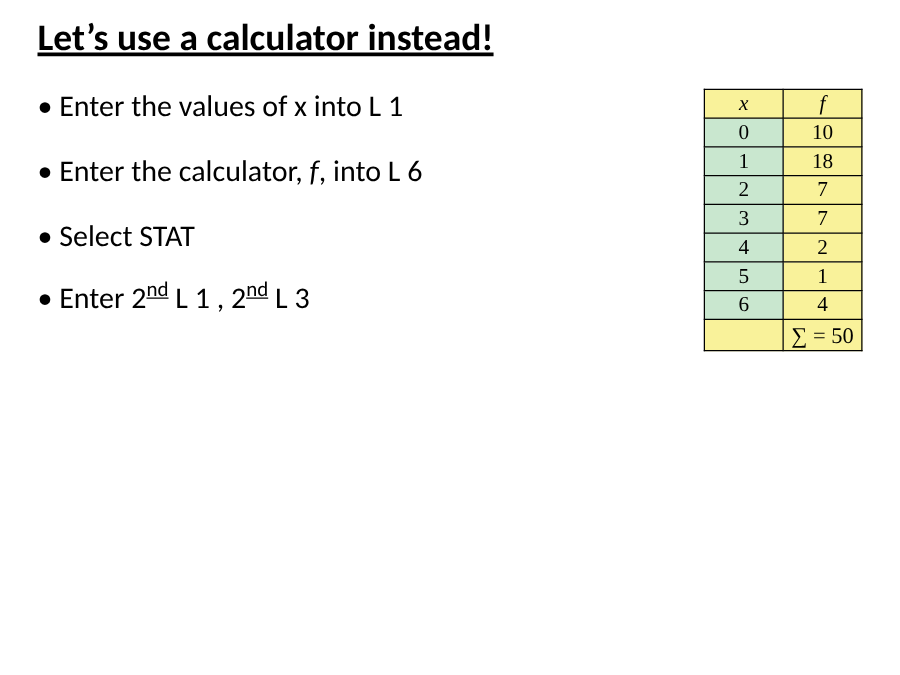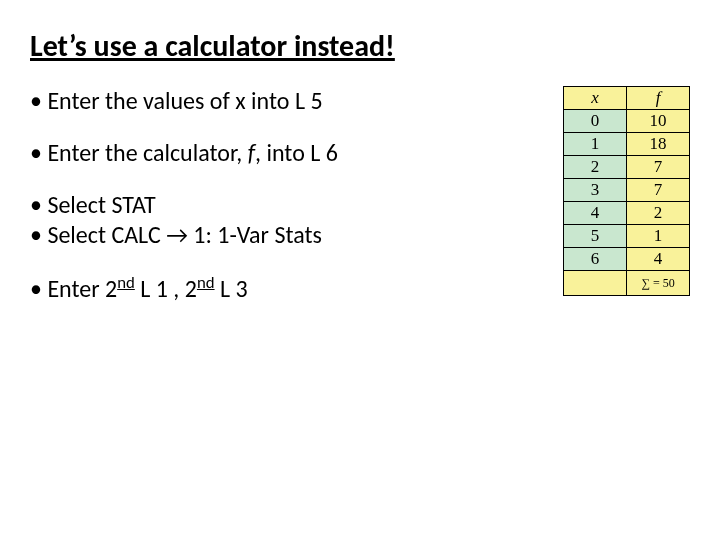--- a/index.html
+++ b/index.html
@@ -5,21 +5,21 @@
   body {
     margin: 0;
     width: 720px;
     height: 540px;
     background: #fff;
     font-family: Calibri, Arial, sans-serif;
     color: #000;
     position: relative;
   }
   .slide {
-    padding: 27px 30px;
+    padding: 12px 30px;
     box-sizing: border-box;
   }
   .title {
     font-size: 30px;
     font-weight: bold;
     text-decoration: underline;
     margin-bottom: 22px;
   }
   .content-row {
     display: flex;
@@ -27,21 +27,21 @@
   }
   .bullets {
     flex: 1;
     font-size: 24px;
     line-height: 1.25;
   }
   .bullets p {
     margin: 0 0 22px 0;
   }
   .bullets .tight {
-    margin-bottom: 0;
+    margin-bottom: 16px;
   }
   .arrow::before { content: "\2192"; }
   sup { font-size: 0.7em; text-decoration: underline; }
   .table-wrap {
     margin-left: 36px;
   }
   table {
     border-collapse: collapse;
     font-family: "Times New Roman", serif;
     font-size: 17px;
@@ -53,45 +53,42 @@
     width: 62px;
     font-weight: normal;
   }
   th {
     background: #f9f29a;
   }
   td.xcol { background: #c9e7cf; }
   td.fcol { background: #f9f29a; }
   .sumrow td {
     background: #f9f29a;
-    font-size: 12px;
+    font-size: 18px;
     height: 22px;
     margin-left: 40px;
   }
   .sumrow td:first-child {
     background: #f9f29a;
   }
   .italic { font-style: italic; }
 </style>
 </head>
 <body>
 
 <div class="slide">
   <div class="title">Let’s use a calculator instead!</div>
 
   <div class="content-row">
     <div class="bullets">
-      <p>• Enter the values of x into L 5</p>
+      <p>• Enter the values of x into L 1</p>
       <p>
         <span>• Enter the calculator, </span><span class="italic">f</span><span>, into L 6</span>
       </p>
       <p class="tight">• Select STAT</p>
-      <p>
-        <span>• Select CALC </span><span class="arrow"></span><span> 1: 1-Var Stats</span>
-      </p>
       <p>
         <span>• Enter 2</span><sup>nd</sup><span> L 1 , 2</span><sup>nd</sup><span> L 3</span>
       </p>
     </div>
 
     <div class="table-wrap">
       <table>
         <tbody>
             <tr>
           <th class="italic">x</th>

